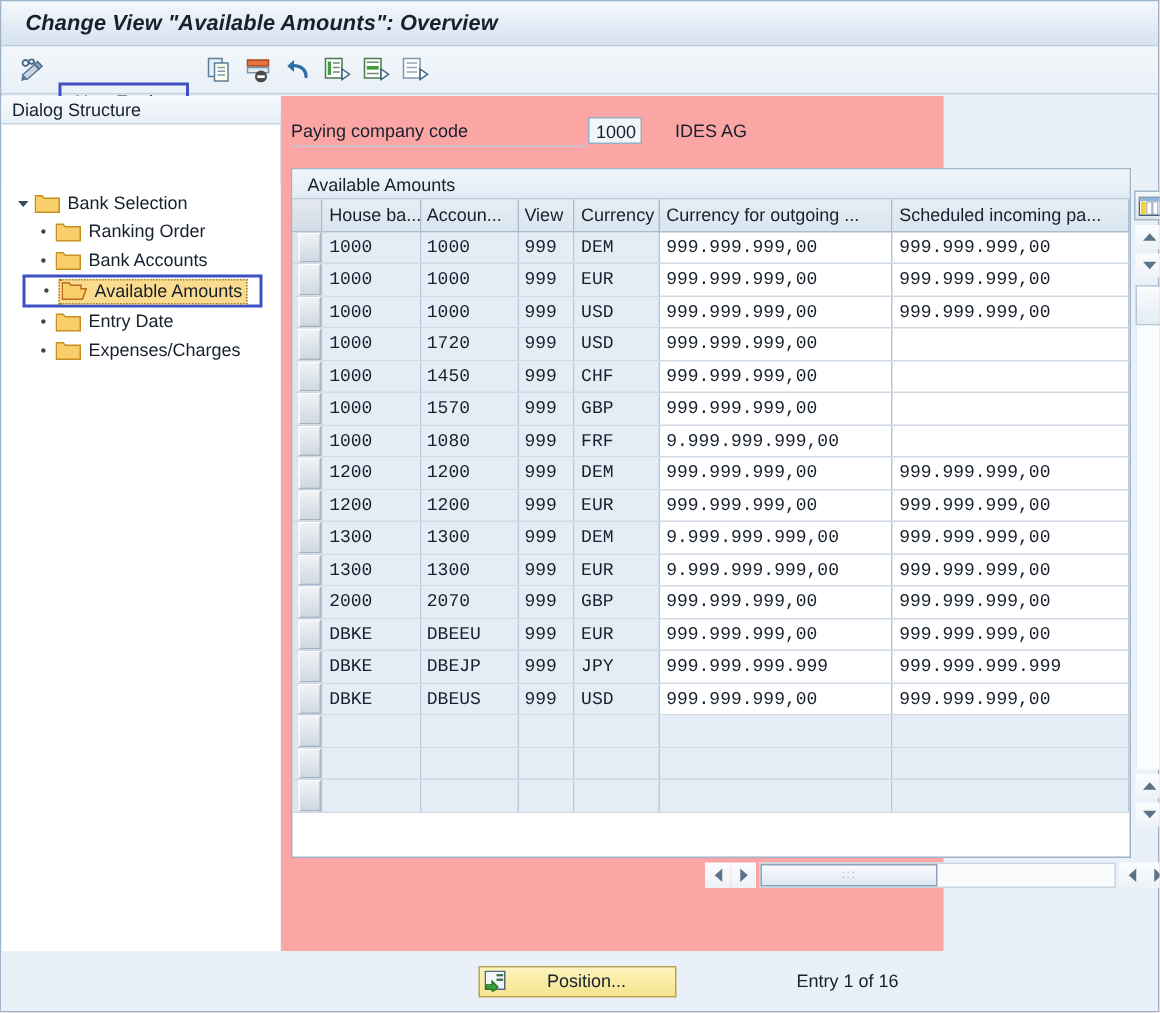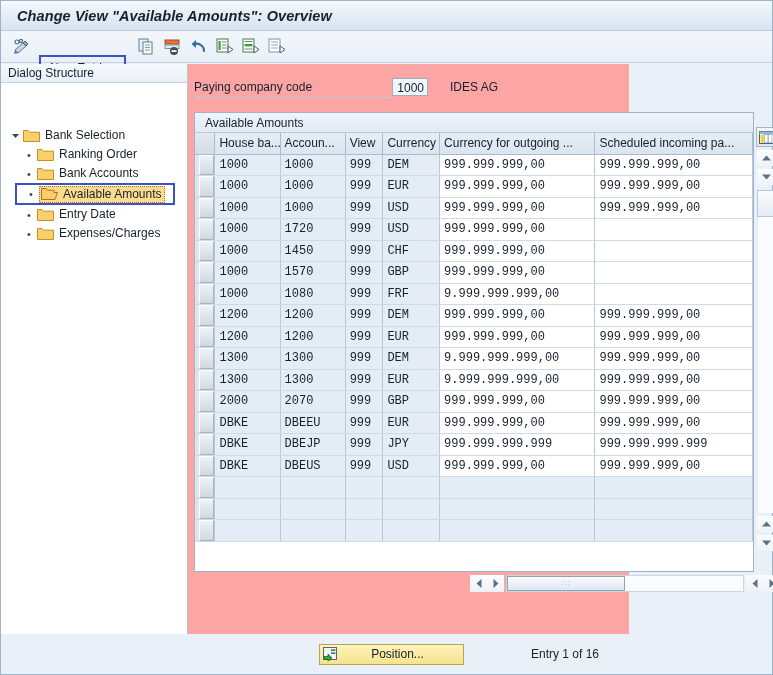--- a/index.html
+++ b/index.html
@@ -324,21 +324,21 @@
     left: 0; bottom: 0;
     width: 771px;
     height: 40px;
     display: flex;
     align-items: center;
     background: #eaf0f7;
   }
   .pos-btn {
     position: absolute;
     left: 318px;
-    width: 145px; height: 21px;
+    width: 132px; height: 21px;
     background: linear-gradient(to bottom, #fdf3bd 0%, #f5e38c 100%);
     border: 1px solid #b8a54e;
     display: flex; align-items: center;
     box-sizing: border-box;
     font-size: 12px;
     color: #17202c;
   }
   .pos-btn .pb-ico { width: 20px; display:flex; align-items:center; justify-content:center; }
   .pos-btn .pb-lbl { flex: 1; text-align: center; padding-right: 8px; }
   .entry-txt {

